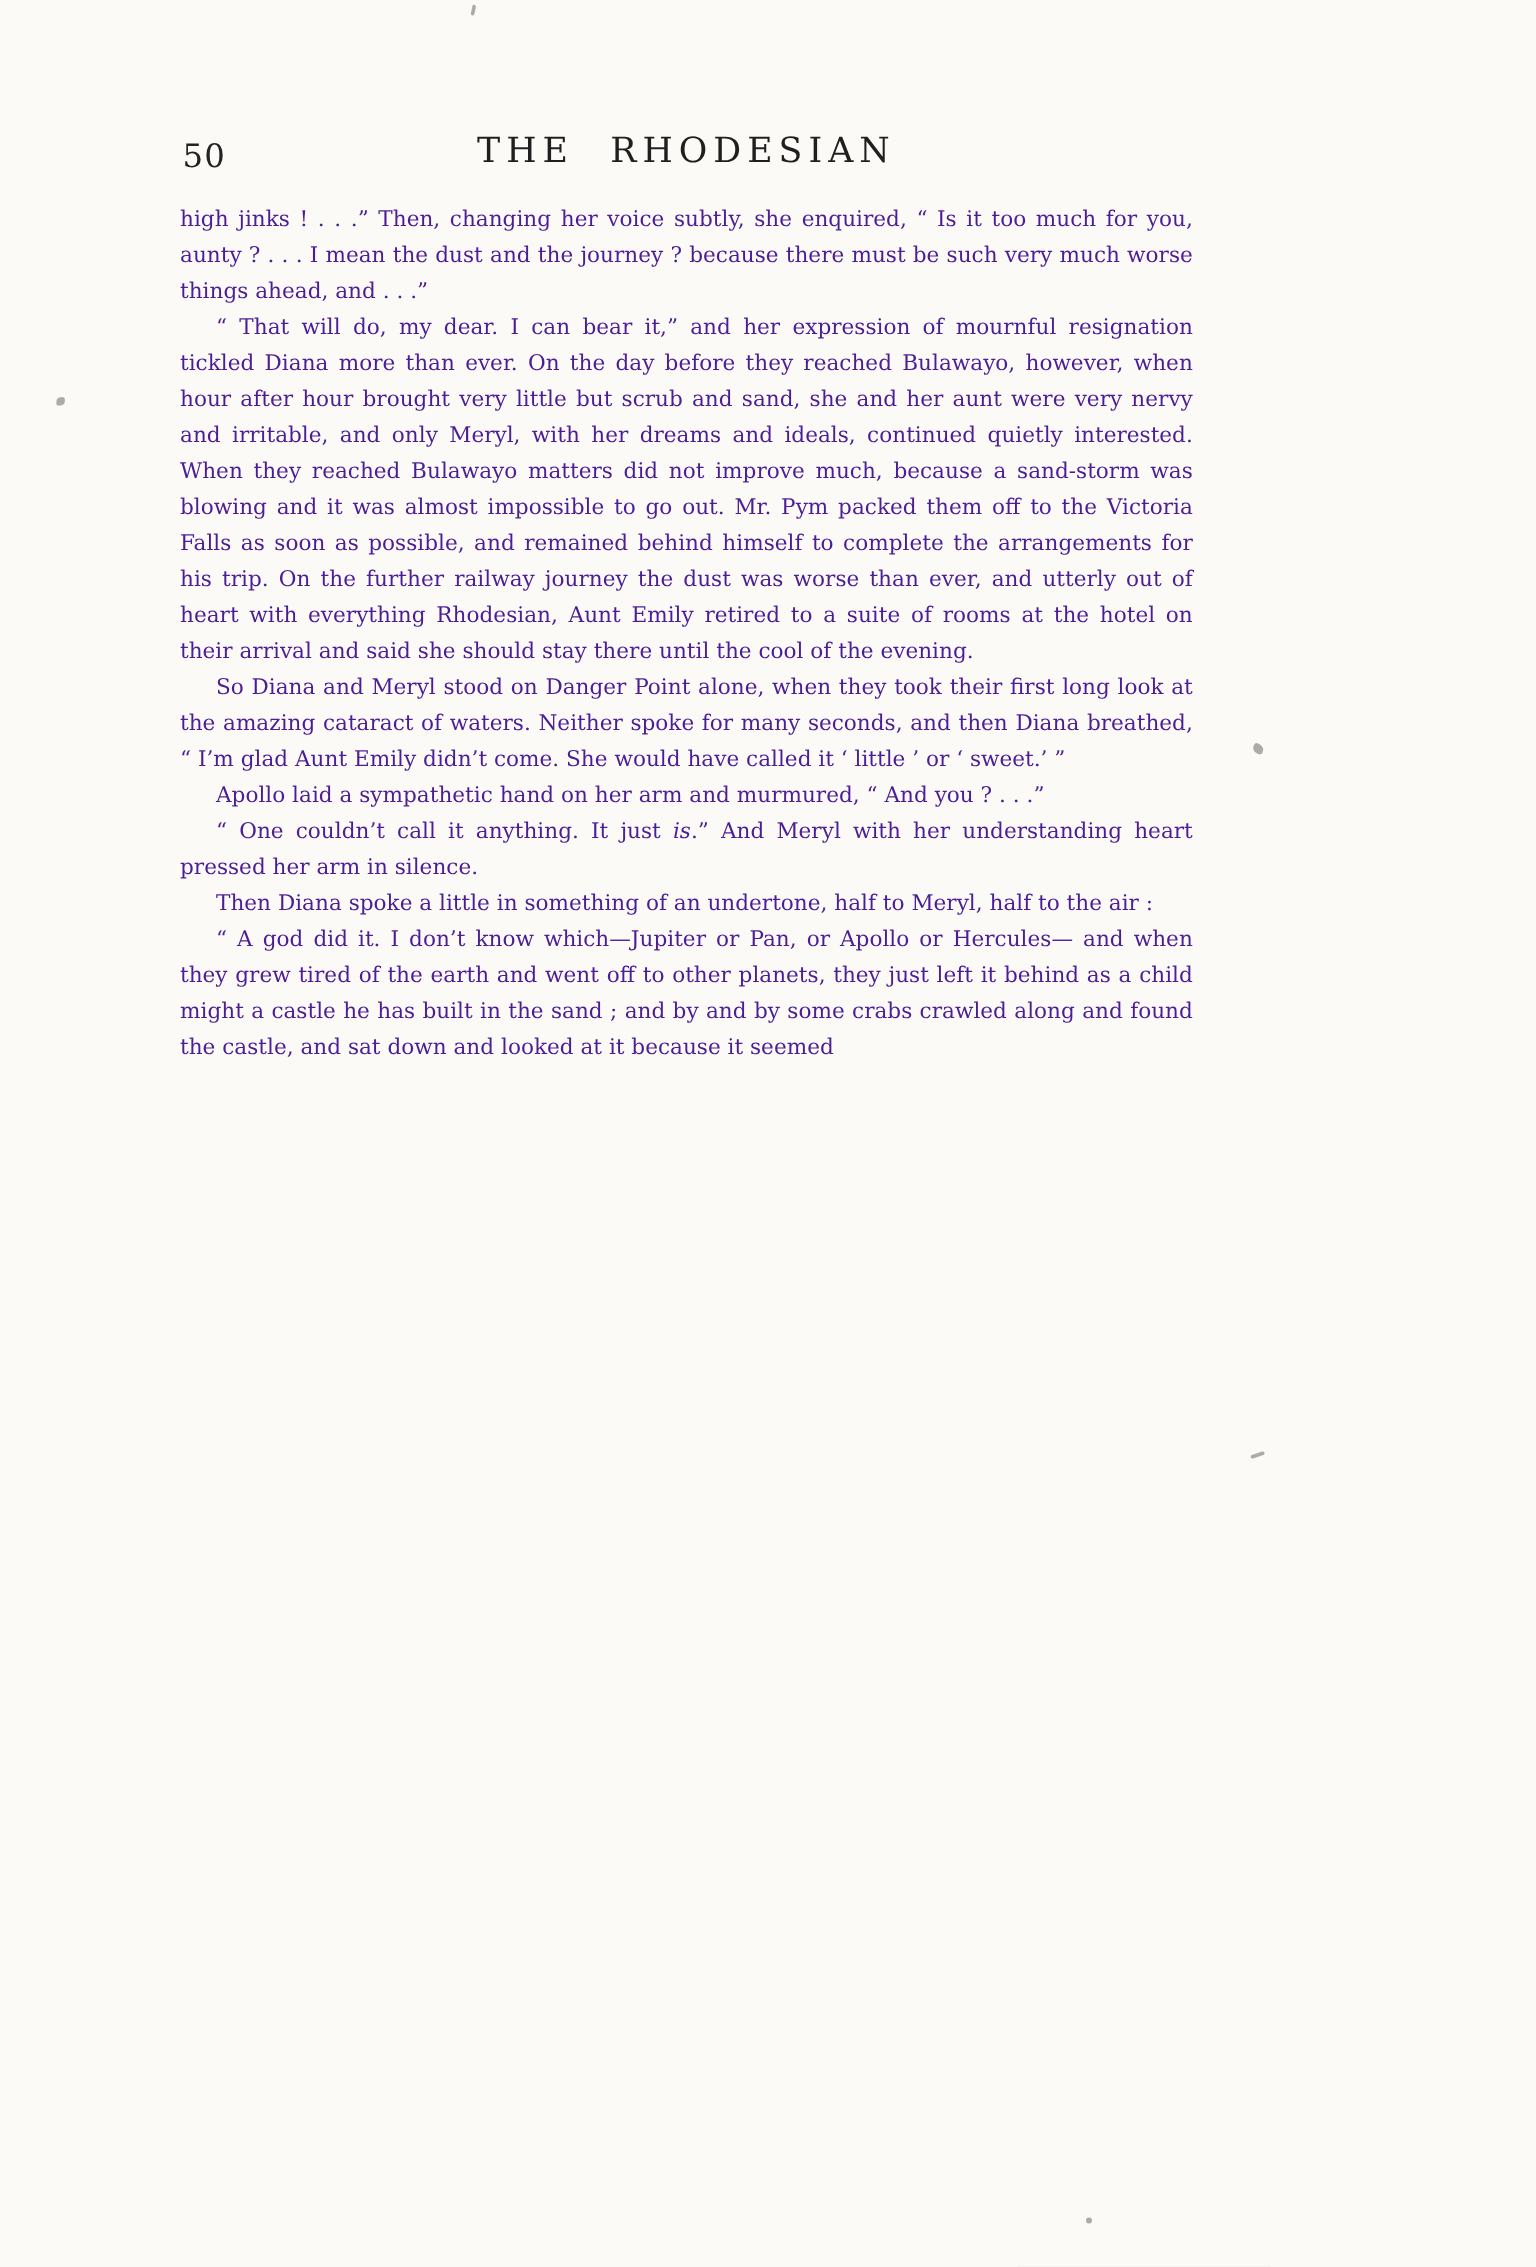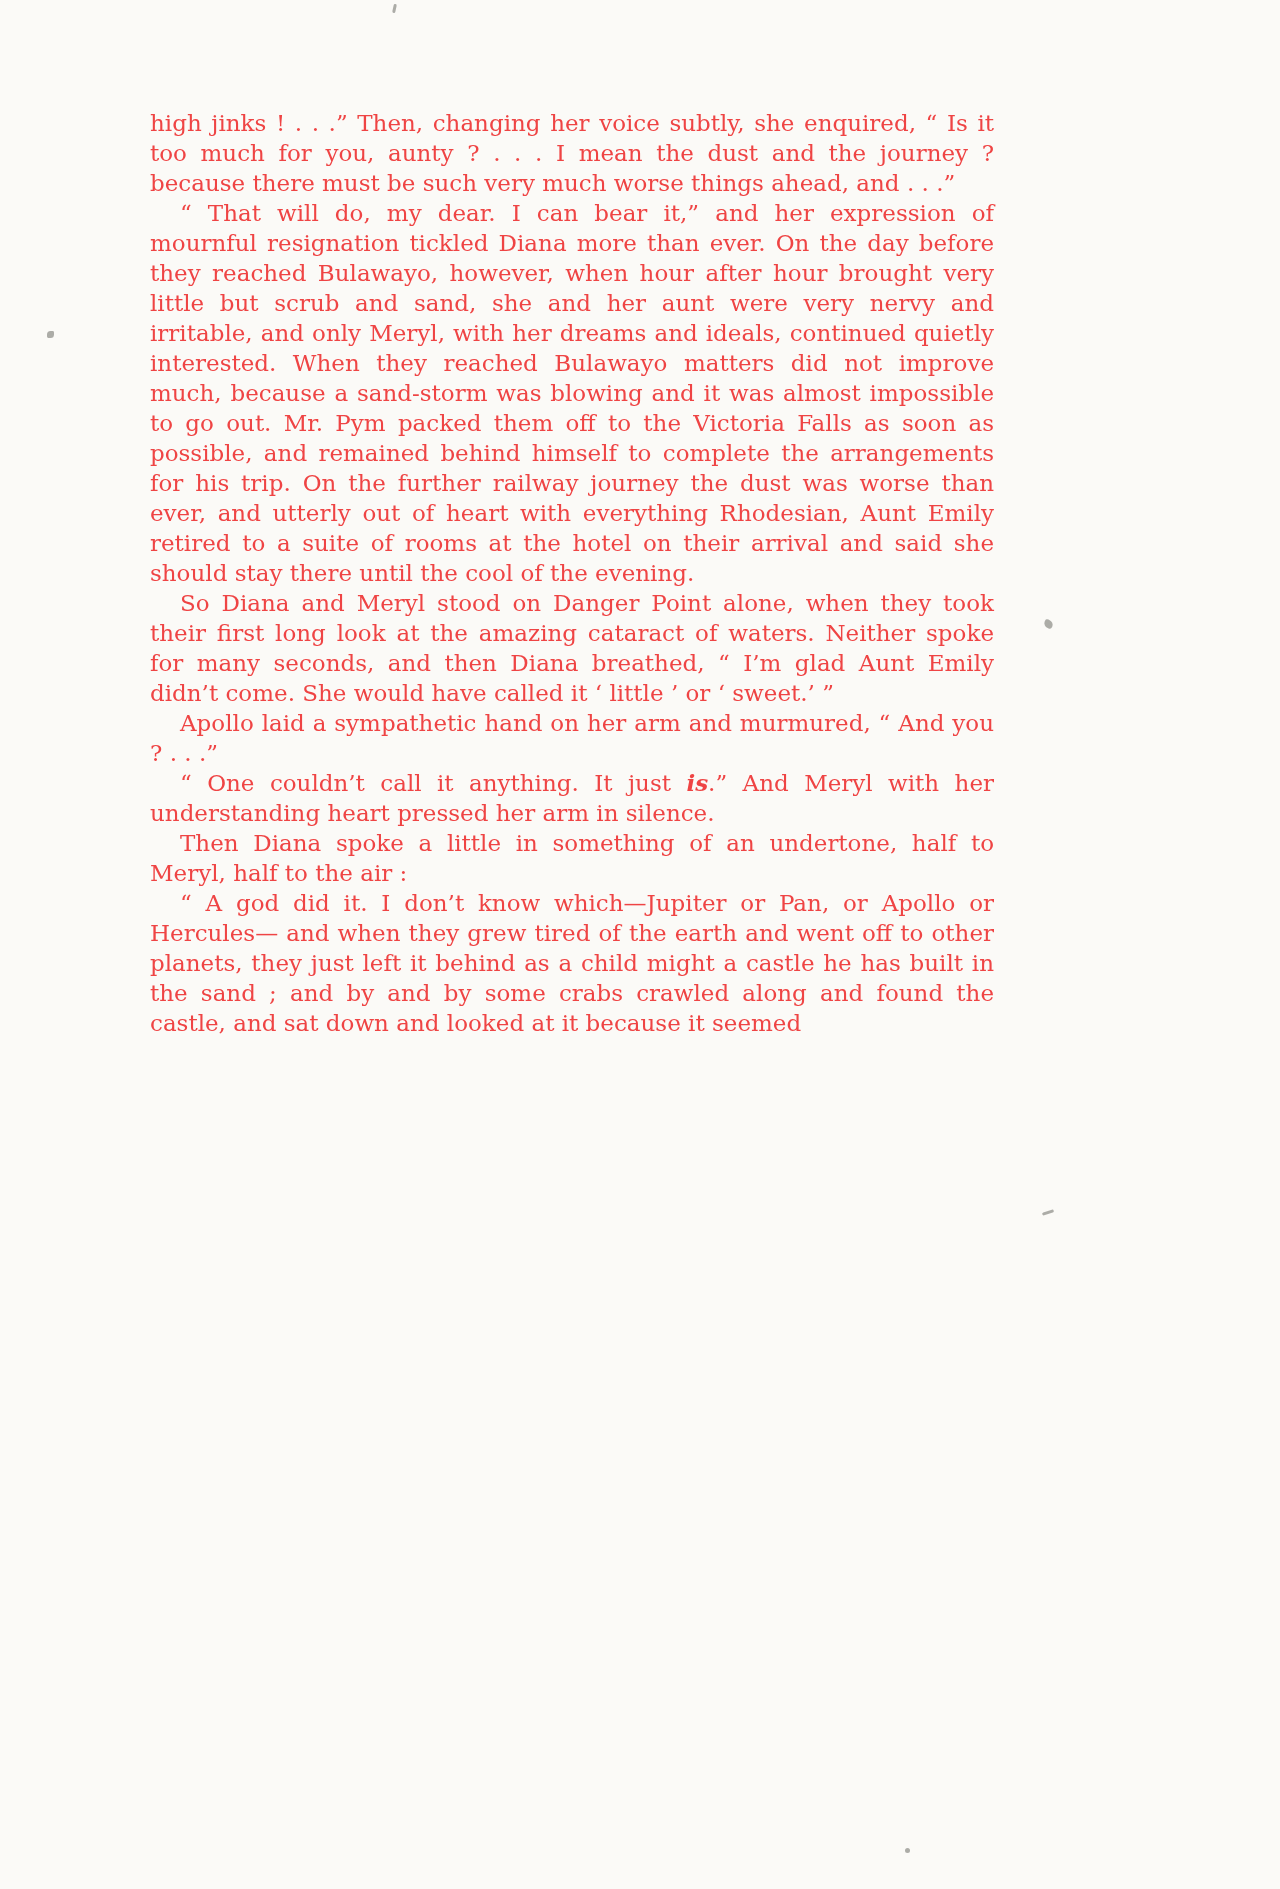--- a/index.html
+++ b/index.html
@@ -38,35 +38,34 @@
   .page-title {
     margin: 0;
     text-align: center;
     font-size: 29px;
     font-weight: normal;
     letter-spacing: 5px;
     word-spacing: 16px;
     color: #1f1f1f;
   }
   .body-text {
-    font-size: 23px;
+    font-size: 18px;
     line-height: 30px;
     text-align: justify;
-    color: #ef4444;
+    color: #4c1d95;
   }
   .para {
     margin: 0;
     text-indent: 30px;
   }
   .para.no-indent {
     text-indent: 0;
   }
   .para em {
     font-style: italic;
-    font-weight: bold;
   }
   
   .scan-mark {
     position: absolute;
     background: #6b6b66;
     opacity: 0.55;
   }
   .mark-1 { left: 47px;  top: 331px; width: 7px; height: 7px; border-radius: 50% 20% 50% 20%; }
   .mark-2 { left: 1044px; top: 620px; width: 9px; height: 8px; border-radius: 30% 60% 30% 60%; transform: rotate(24deg); }
   .mark-3 { left: 393px; top: 4px;   width: 3px; height: 9px; border-radius: 2px; transform: rotate(12deg); }
@@ -79,20 +78,24 @@
 <div class="page">
 
   <span class="scan-mark mark-1"></span>
   <span class="scan-mark mark-2"></span>
   <span class="scan-mark mark-3"></span>
   <span class="scan-mark mark-4"></span>
   <span class="scan-mark mark-5"></span>
 
   <div class="content">
 
+    <header class="page-header">
+      <span class="page-number">50</span>
+      <h1 class="page-title">THE RHODESIAN</h1>
+    </header>
 
     <main class="body-text">
       <p class="para no-indent">high jinks ! . . .”  Then, changing her voice subtly, she enquired, “ Is it too much for you, aunty ? . . . I mean the dust and the journey ? because there must be such very much worse things ahead, and . . .”</p>
       <p class="para">“ That will do, my dear.  I can bear it,” and her expression of mournful resignation tickled Diana more than ever.  On the day before they reached Bulawayo, however, when hour after hour brought very little but scrub and sand, she and her aunt were very nervy and irritable, and only Meryl, with her dreams and ideals, continued quietly interested.  When they reached Bulawayo matters did not improve much, because a sand-storm was blowing and it was almost impossible to go out.  Mr. Pym packed them off to the Victoria Falls as soon as possible, and remained behind himself to complete the arrangements for his trip.  On the further railway journey the dust was worse than ever, and utterly out of heart with everything Rhodesian, Aunt Emily retired to a suite of rooms at the hotel on their arrival and said she should stay there until the cool of the evening.</p>
       <p class="para">So Diana and Meryl stood on Danger Point alone, when they took their first long look at the amazing cataract of waters.  Neither spoke for many seconds, and then Diana breathed, “ I’m glad Aunt Emily didn’t come. She would have called it ‘ little ’ or ‘ sweet.’ ”</p>
       <p class="para">Apollo laid a sympathetic hand on her arm and murmured, “ And you ? . . .”</p>
       <p class="para"><span>“ One couldn’t call it anything.  It just </span><em>is</em><span>.”  And Meryl with her understanding heart pressed her arm in silence.</span></p>
       <p class="para">Then Diana spoke a little in something of an undertone, half to Meryl, half to the air :</p>
       <p class="para">“ A god did it.  I don’t know which—Jupiter or Pan, or Apollo or Hercules— and when they grew tired of the earth and went off to other planets, they just left it behind as a child might a castle he has built in the sand ; and by and by some crabs crawled along and found the castle, and sat down and looked at it because it seemed</p>
     </main>

